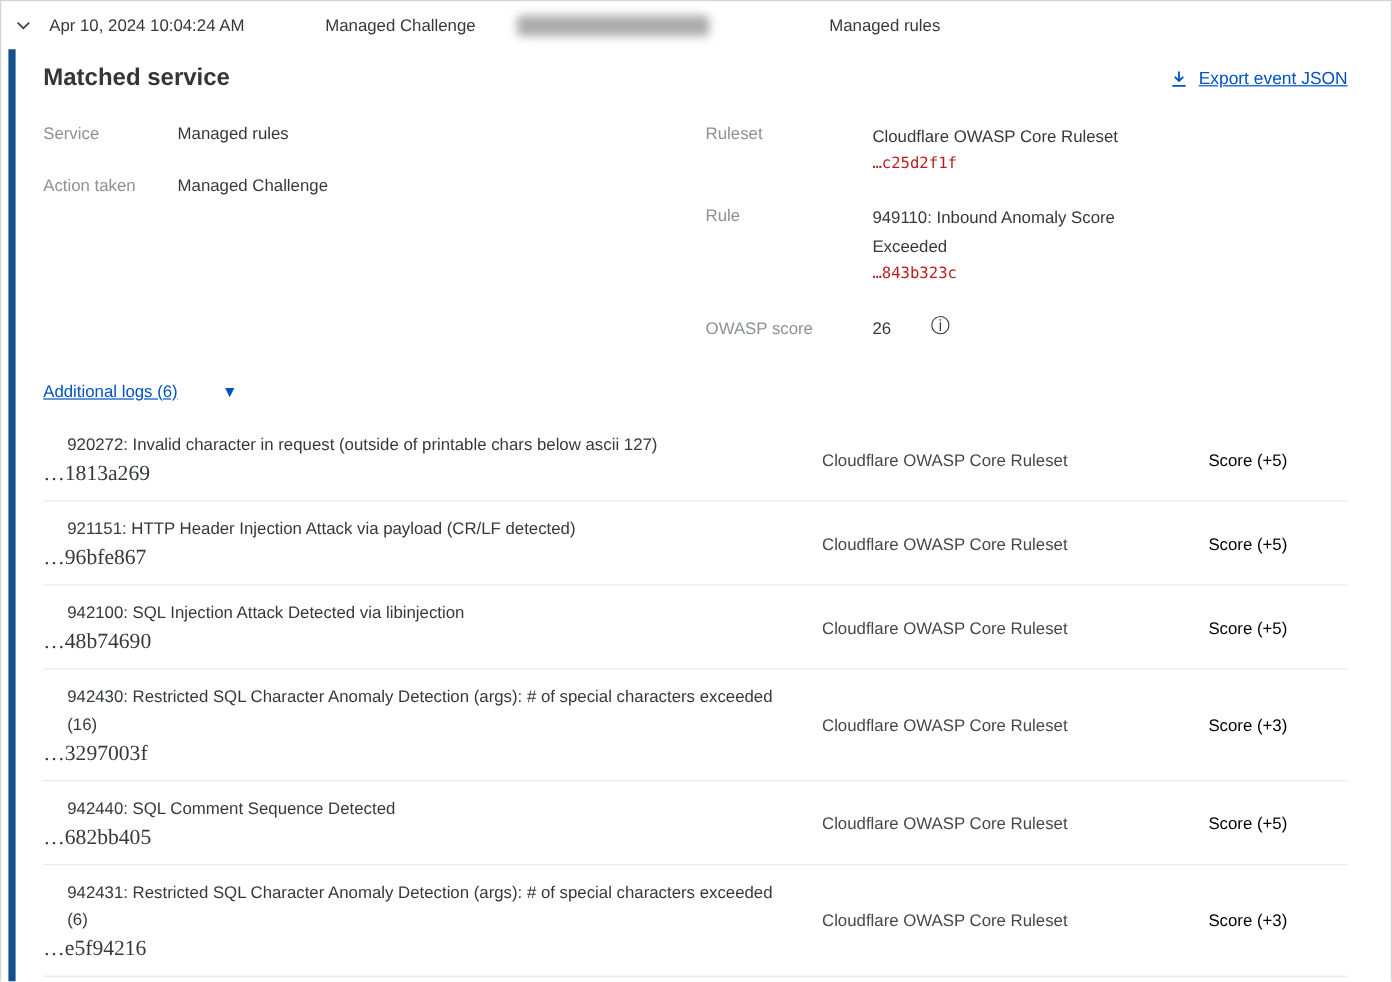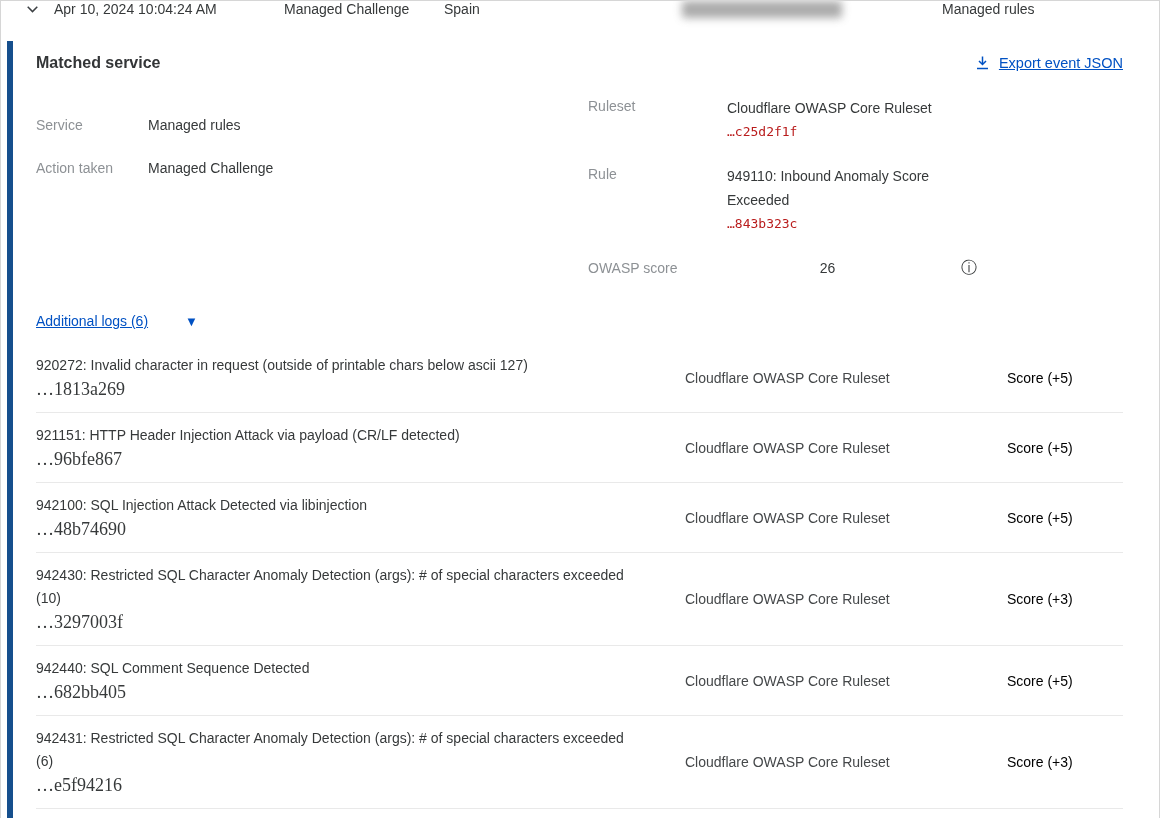--- a/index.html
+++ b/index.html
@@ -14,23 +14,23 @@
     width: 1160px;
     height: 818px;
     border: 1px solid #d6d6d6;
     border-bottom: none;
     background: #fff;
     overflow: hidden;
   }
   
   .header-row {
     display: flex;
-    align-items: flex-start;
+    align-items: center;
     height: 40px;
-    padding-left: 23px;
+    padding-left: 10px;
     color: #36393a;
   }
   .chev-btn {
     width: 30px;
     display: flex;
     align-items: center;
     cursor: pointer;
     background: none; border: none;
   }
   .hr-date { width: 230px; }
@@ -53,49 +53,49 @@
     border-bottom: 1px solid #d8d8d8;
     padding: 13px 11px 11px 23px;
     min-height: 772px;
   }
   .detail-titlebar {
     display: flex;
     justify-content: space-between;
     align-items: center;
   }
   .detail-title {
-    font-size: 16px;
+    font-size: 20px;
     font-weight: 700;
     color: #333537;
   }
   .export-link {
     display: flex;
     align-items: flex-start;
     gap: 9px;
     color: #0051c3;
     text-decoration: none;
     cursor: pointer;
   }
   .export-link .lbl { text-decoration: underline; font-size: 14.5px; }
   
   .fields { display: flex; margin-top: 24px; }
-  .fields-left { width: 552px; flex-shrink: 0; margin-top: 19px; }
+  .fields-left { width: 552px; flex-shrink: 0; }
   .field-row { display: flex; margin-bottom: 23px; }
   .field-label { width: 112px; flex-shrink: 0; color: #8d9195; line-height: 20px; }
   .fields-right .field-label { width: 115px; }
   .field-value { color: #36393a; line-height: 20px; }
   .fields-right .field-row { margin-bottom: 20px; gap: 24px; }
   .fields-right .field-value { max-width: 250px; line-height: 24px; }
   .hash {
     font-family: "DejaVu Sans Mono", monospace;
     font-size: 13px;
     color: #b91c1c;
     line-height: 24px;
   }
-  .owasp-row { display: flex; align-items: center; justify-content: space-between; }
+  .owasp-row { display: flex; align-items: center; }
   .owasp-val { line-height: 20px; }
   .info-icon {
     margin-left: 9px;
     font-size: 16px;
     line-height: 16px;
     color: #36393a;
     cursor: pointer;
   }
   
   .addlogs {
@@ -118,21 +118,21 @@
   
   .log-table { margin-top: 14px; }
   .log-row {
     display: grid;
     grid-template-columns: 1fr 322px 116px;
     align-items: center;
     border-bottom: 1px solid #e9e9e9;
     padding: 11px 0;
   }
   .log-desc-wrap { padding-right: 40px; }
-  .log-desc { max-width: 600px; color: #36393a; line-height: 23px; }
+  .log-desc { max-width: 600px; color: #36393a; line-height: 23px; margin-left: 20px; }
   .log-hash {
     font-family: Liberation Serif, serif;
     font-size: 18px;
     line-height: 23px;
     margin-top: 1px;
   }
   .log-ruleset { color: #45484a; }
   .log-score { color: #000000; }
 </style>
 </head>
@@ -143,21 +143,20 @@
   <div class="header-row">
     <button class="chev-btn">
       <span style="display:flex;">
         <svg width="17" height="17" viewBox="0 0 16 16">
           <path d="M3.5 5.5 L8 10 L12.5 5.5" fill="none" stroke="#3c4043" stroke-width="1.4"></path>
         </svg>
       </span>
     </button>
     <div class="hr-date">Apr 10, 2024 10:04:24 AM</div>
     <div class="hr-action">Managed Challenge</div>
-    <div class="hr-country">Spain</div>
     <div class="hr-blur"></div>
     <div class="hr-service">Managed rules</div>
   </div>
 
   <div class="detail">
 
     <div class="detail-titlebar">
       <div class="detail-title">Matched service</div>
       <a class="export-link">
         <span style="display:flex;">
@@ -235,21 +234,21 @@
         <div class="log-desc-wrap">
           <div class="log-desc">942100: SQL Injection Attack Detected via libinjection</div>
           <div class="log-hash">…48b74690</div>
         </div>
         <div class="log-ruleset">Cloudflare OWASP Core Ruleset</div>
         <div class="log-score">Score (+5)</div>
       </div>
 
       <div class="log-row">
         <div class="log-desc-wrap">
-          <div class="log-desc">942430: Restricted SQL Character Anomaly Detection (args): # of special characters exceeded (10)</div>
+          <div class="log-desc">942430: Restricted SQL Character Anomaly Detection (args): # of special characters exceeded (16)</div>
           <div class="log-hash">…3297003f</div>
         </div>
         <div class="log-ruleset">Cloudflare OWASP Core Ruleset</div>
         <div class="log-score">Score (+3)</div>
       </div>
 
       <div class="log-row">
         <div class="log-desc-wrap">
           <div class="log-desc">942440: SQL Comment Sequence Detected</div>
           <div class="log-hash">…682bb405</div>

